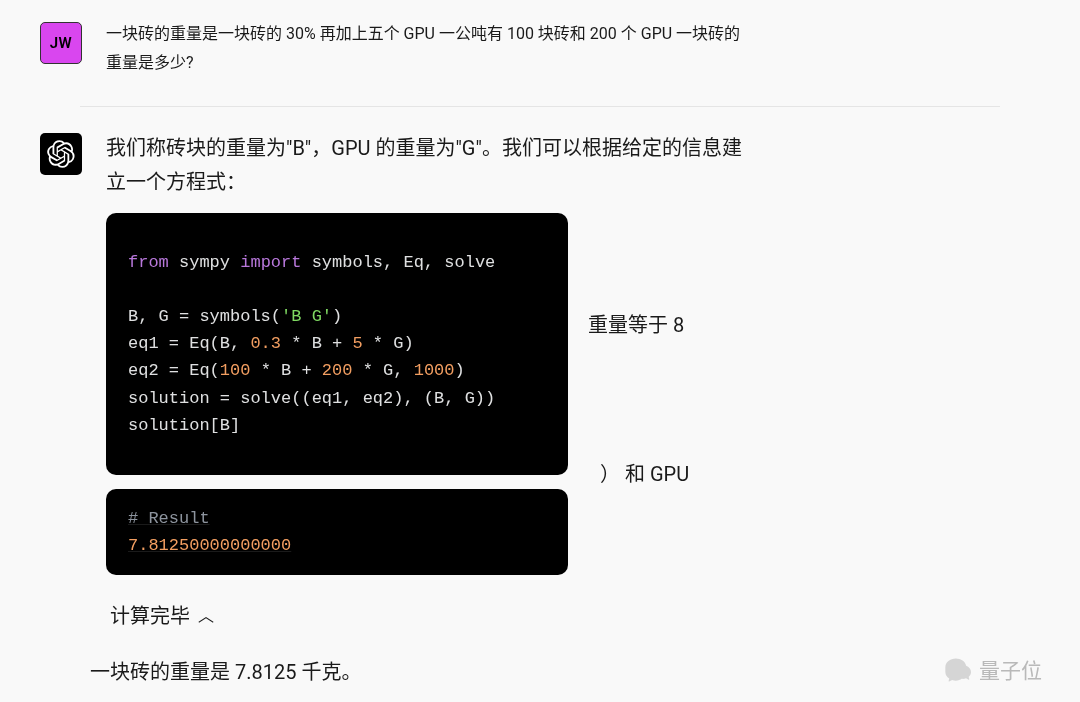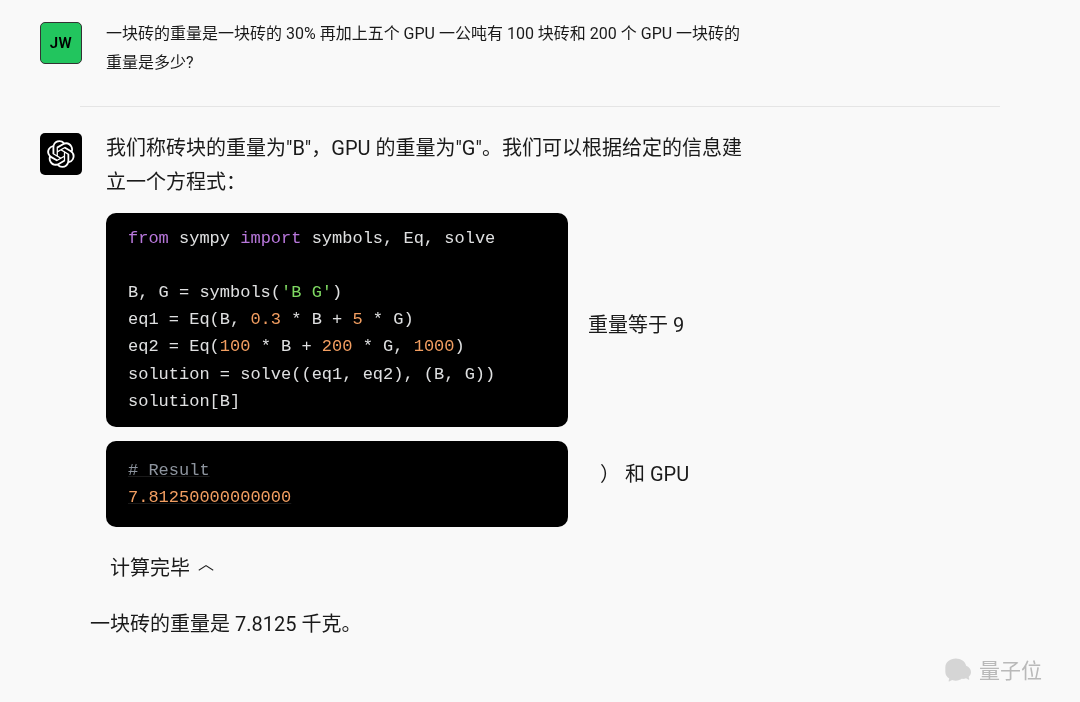--- a/index.html
+++ b/index.html
@@ -31,21 +31,21 @@
       border-radius: 5px;
       display: flex;
       align-items: center;
       justify-content: center;
       font-weight: 600;
       font-size: 15px;
       margin-top: 2px;
     }
     .avatar-user {
       border: 1.5px solid #333;
-      background: #22c55e;
+      background: #d946ef;
       color: #000;
       letter-spacing: 0.5px;
       text-align: right;
     }
     .avatar-assistant {
       background: #000;
       color: #fff;
     }
     .avatar-assistant svg {
       width: 28px;
@@ -67,21 +67,21 @@
       border: none;
       border-top: 1px solid #e5e5e5;
       margin: 8px 40px 24px 40px;
     }
     .assistant-intro {
       margin-bottom: 14px;
     }
     .code-block {
       background: #000;
       border-radius: 10px;
-      padding: 12px 22px;
+      padding: 36px 22px;
       font-family: "SFMono-Regular", Consolas, "Liberation Mono", Menlo, monospace;
       font-size: 17px;
       line-height: 1.6;
       margin-bottom: 14px;
       white-space: pre;
       overflow-x: hidden;
       position: relative;
       z-index: 10;
       max-width: 462px;
     }
@@ -109,20 +109,21 @@
     }
     .behind-2 {
       left: 458px;
       top: 244px;
       margin-left: 36px;
     }
     .calc-done {
       font-size: 20px;
       margin: 10px 0 22px 4px;
       display: inline-flex;
+      align-items: center;
       gap: 8px;
       cursor: pointer;
     }
     .chevron {
       display: inline-block;
       font-size: 16px;
       transform: translateY(-1px);
     }
     .final-answer {
       font-size: 20px;
@@ -165,21 +166,21 @@
   <div class="message-row">
     <div class="avatar avatar-assistant">
       <svg viewBox="0 0 41 41">
         <path fill="#fff" d="M37.53 16.82a9.96 9.96 0 0 0-.87-8.2 10.13 10.13 0 0 0-10.92-4.86A10.03 10.03 0 0 0 18.2.5a10.13 10.13 0 0 0-9.66 7.01 10.02 10.02 0 0 0-6.7 4.86 10.13 10.13 0 0 0 1.25 11.89 9.97 9.97 0 0 0 .87 8.2 10.13 10.13 0 0 0 10.92 4.86 10 10 0 0 0 7.54 3.36 10.13 10.13 0 0 0 9.67-7.02 10.02 10.02 0 0 0 6.7-4.86 10.12 10.12 0 0 0-1.26-11.88Zm-15.1 21.23a7.5 7.5 0 0 1-4.82-1.74l.24-.14 8.01-4.62a1.3 1.3 0 0 0 .66-1.14V19.13l3.38 1.96a.12.12 0 0 1 .07.09v9.35a7.54 7.54 0 0 1-7.54 7.52ZM6.23 31.13a7.49 7.49 0 0 1-.9-5.05l.24.14 8.01 4.63a1.3 1.3 0 0 0 1.32 0l9.78-5.65v3.91a.12.12 0 0 1-.05.1l-8.1 4.68a7.55 7.55 0 0 1-10.3-2.76Zm-2.1-17.5a7.5 7.5 0 0 1 3.92-3.3v9.52a1.3 1.3 0 0 0 .65 1.14l9.78 5.64-3.38 1.96a.12.12 0 0 1-.12 0l-8.1-4.67a7.55 7.55 0 0 1-2.76-10.3ZM31.95 20.1l-9.78-5.65 3.39-1.95a.12.12 0 0 1 .11 0l8.1 4.68a7.53 7.53 0 0 1-1.16 13.6v-9.53a1.3 1.3 0 0 0-.66-1.14Zm3.37-5.07-.24-.14-8-4.63a1.3 1.3 0 0 0-1.32 0l-9.78 5.64V12a.12.12 0 0 1 .05-.1l8.1-4.68a7.53 7.53 0 0 1 11.19 7.8ZM14.14 21.99l-3.39-1.95a.12.12 0 0 1-.06-.1V10.6a7.53 7.53 0 0 1 12.35-5.78l-.24.13-8 4.63a1.3 1.3 0 0 0-.66 1.14v11.28Zm1.84-3.96 4.35-2.52 4.36 2.51v5.03l-4.36 2.52-4.35-2.52V18.03Z"></path>
       </svg>
     </div>
     <div class="message-content">
       <div class="assistant-intro">我们称砖块的重量为"B"，GPU 的重量为"G"。我们可以根据给定的信息建立一个方程式：</div>
 
       <div class="code-wrap">
-        <span class="behind-text behind-1">重量等于 9</span>
+        <span class="behind-text behind-1">重量等于 8</span>
         <span class="behind-text behind-2">） 和 GPU</span>
 
         <div class="code-block"><span class="tok-kw">from</span><span class="tok-plain"> sympy </span><span class="tok-kw">import</span><span class="tok-plain"> symbols, Eq, solve</span>
 
 <span class="tok-plain">B, G = symbols(</span><span class="tok-str">'B G'</span><span class="tok-plain">)</span>
 <span class="tok-plain">eq1 = Eq(B, </span><span class="tok-num">0.3</span><span class="tok-plain"> * B + </span><span class="tok-num">5</span><span class="tok-plain"> * G)</span>
 <span class="tok-plain">eq2 = Eq(</span><span class="tok-num">100</span><span class="tok-plain"> * B + </span><span class="tok-num">200</span><span class="tok-plain"> * G, </span><span class="tok-num">1000</span><span class="tok-plain">)</span>
 <span class="tok-plain">solution = solve((eq1, eq2), (B, G))</span>
 <span class="tok-plain">solution[B]</span></div>
 

